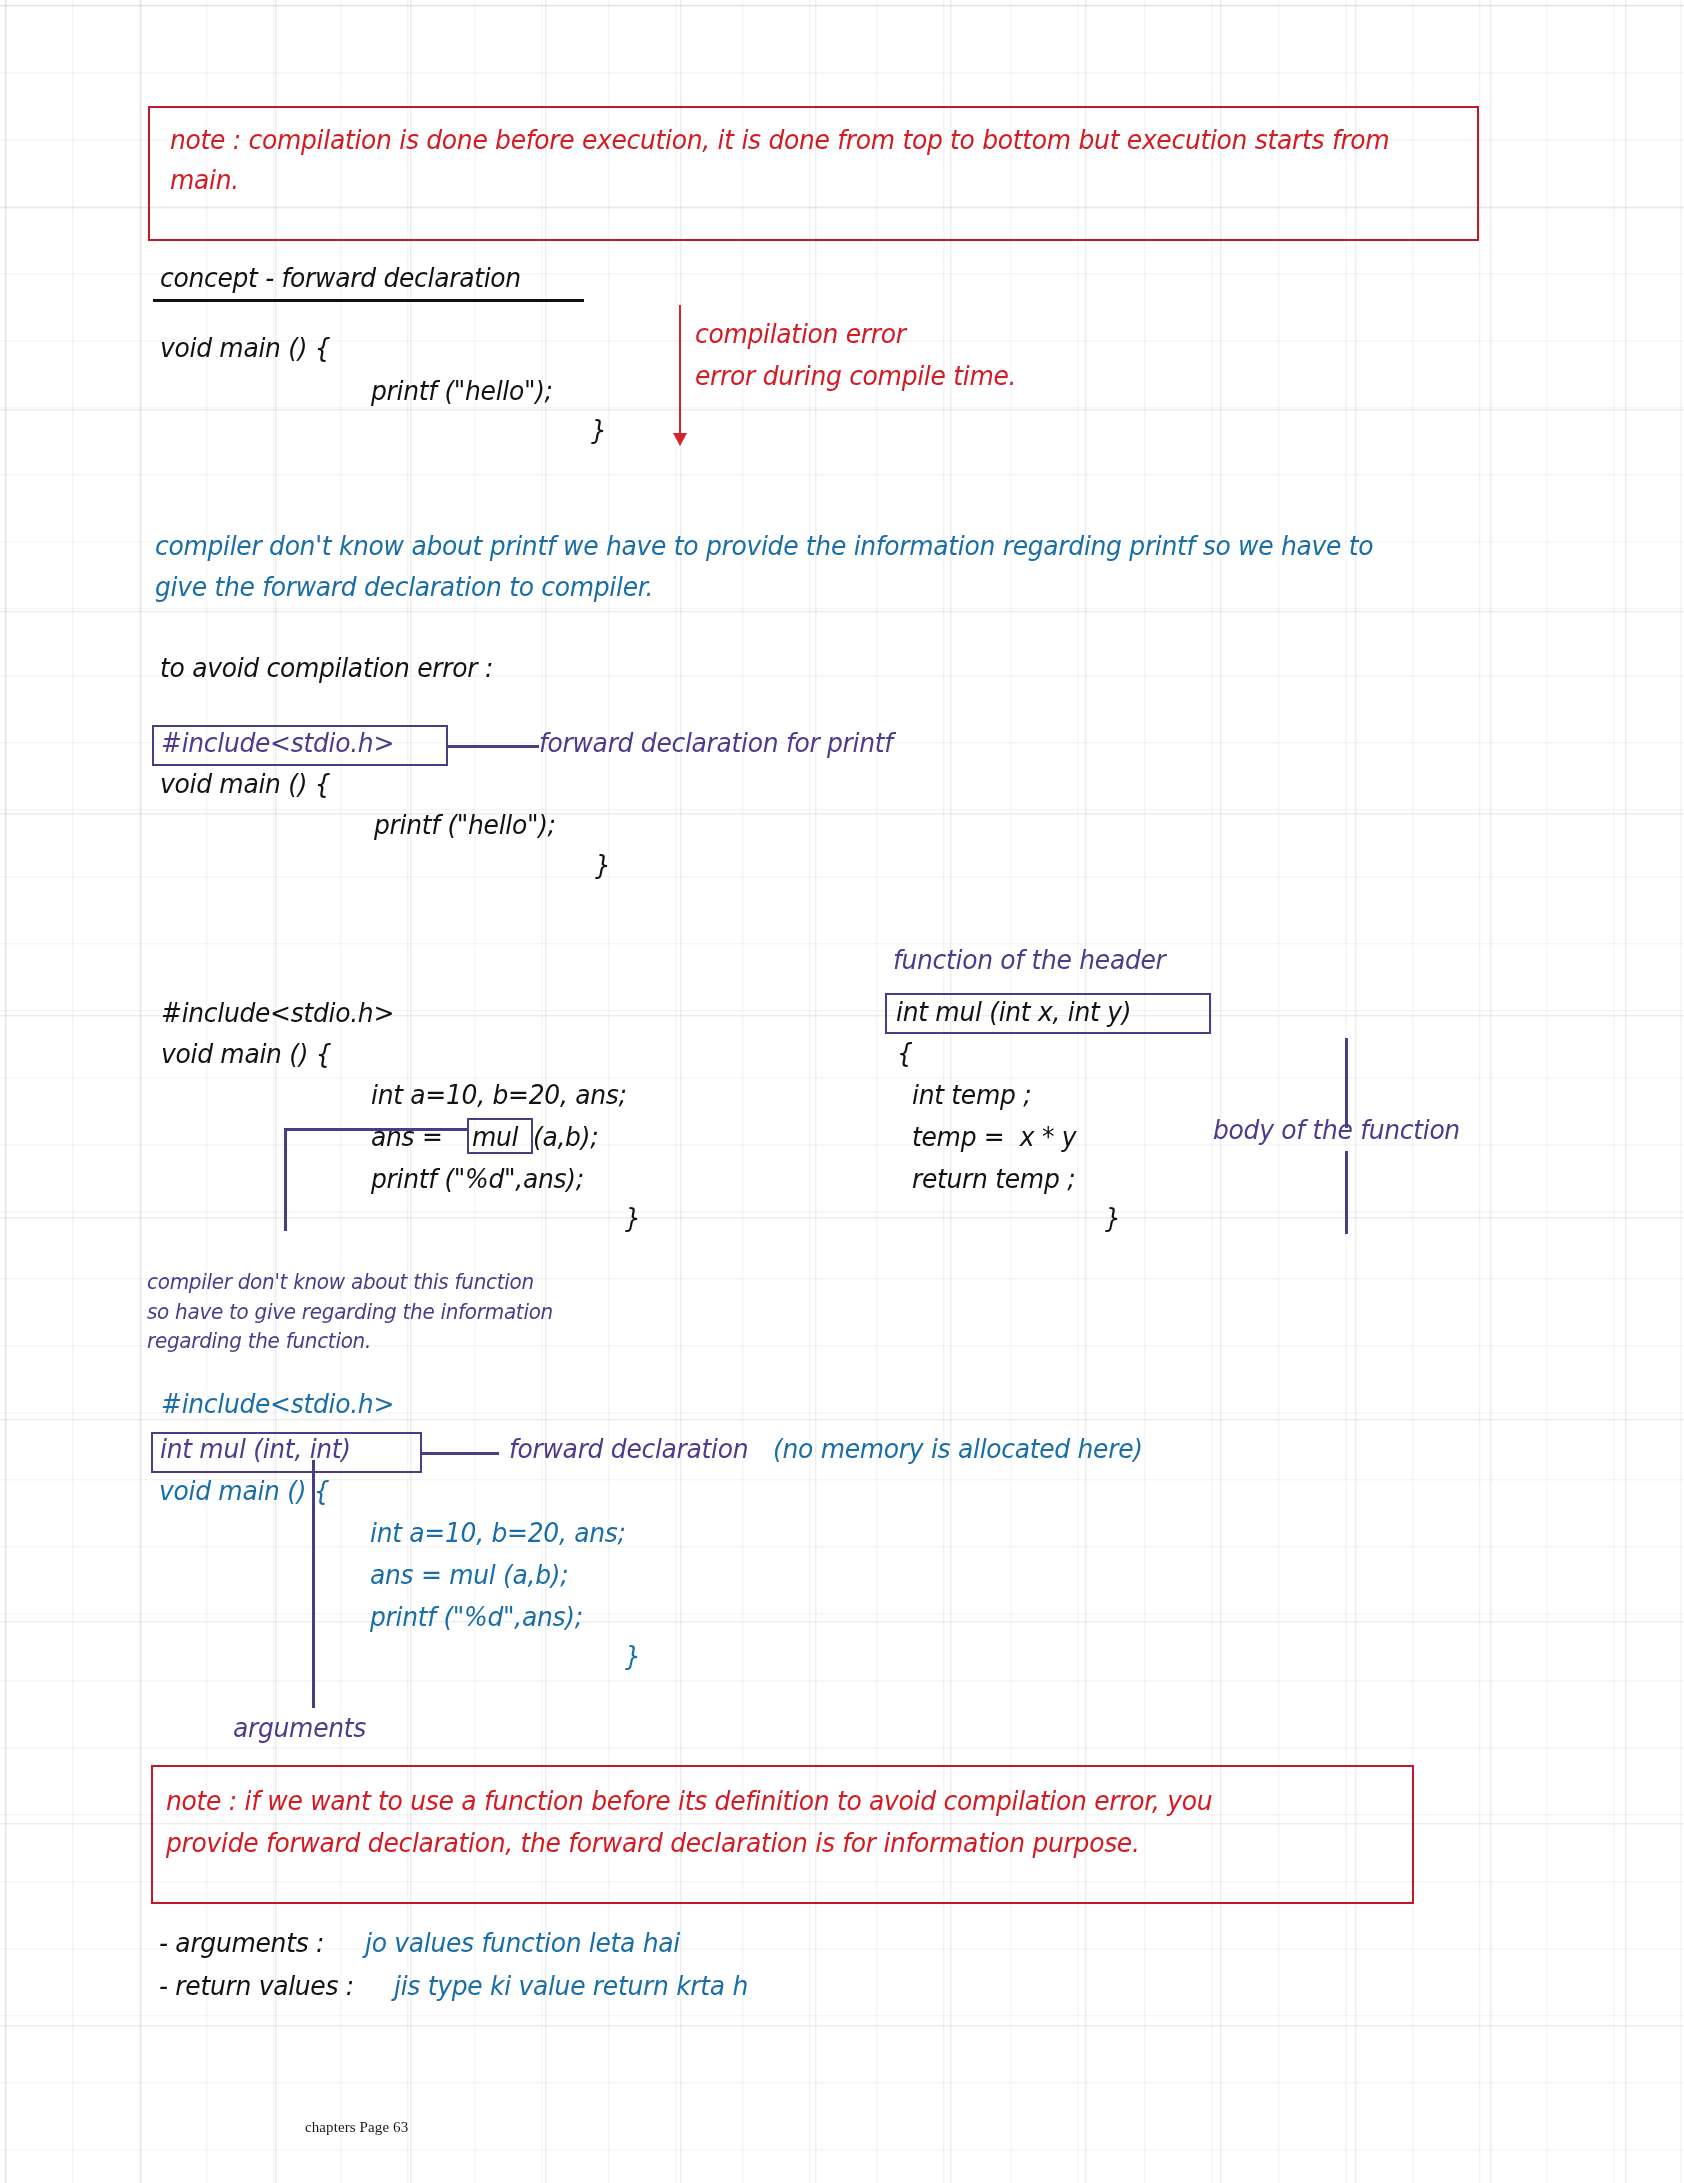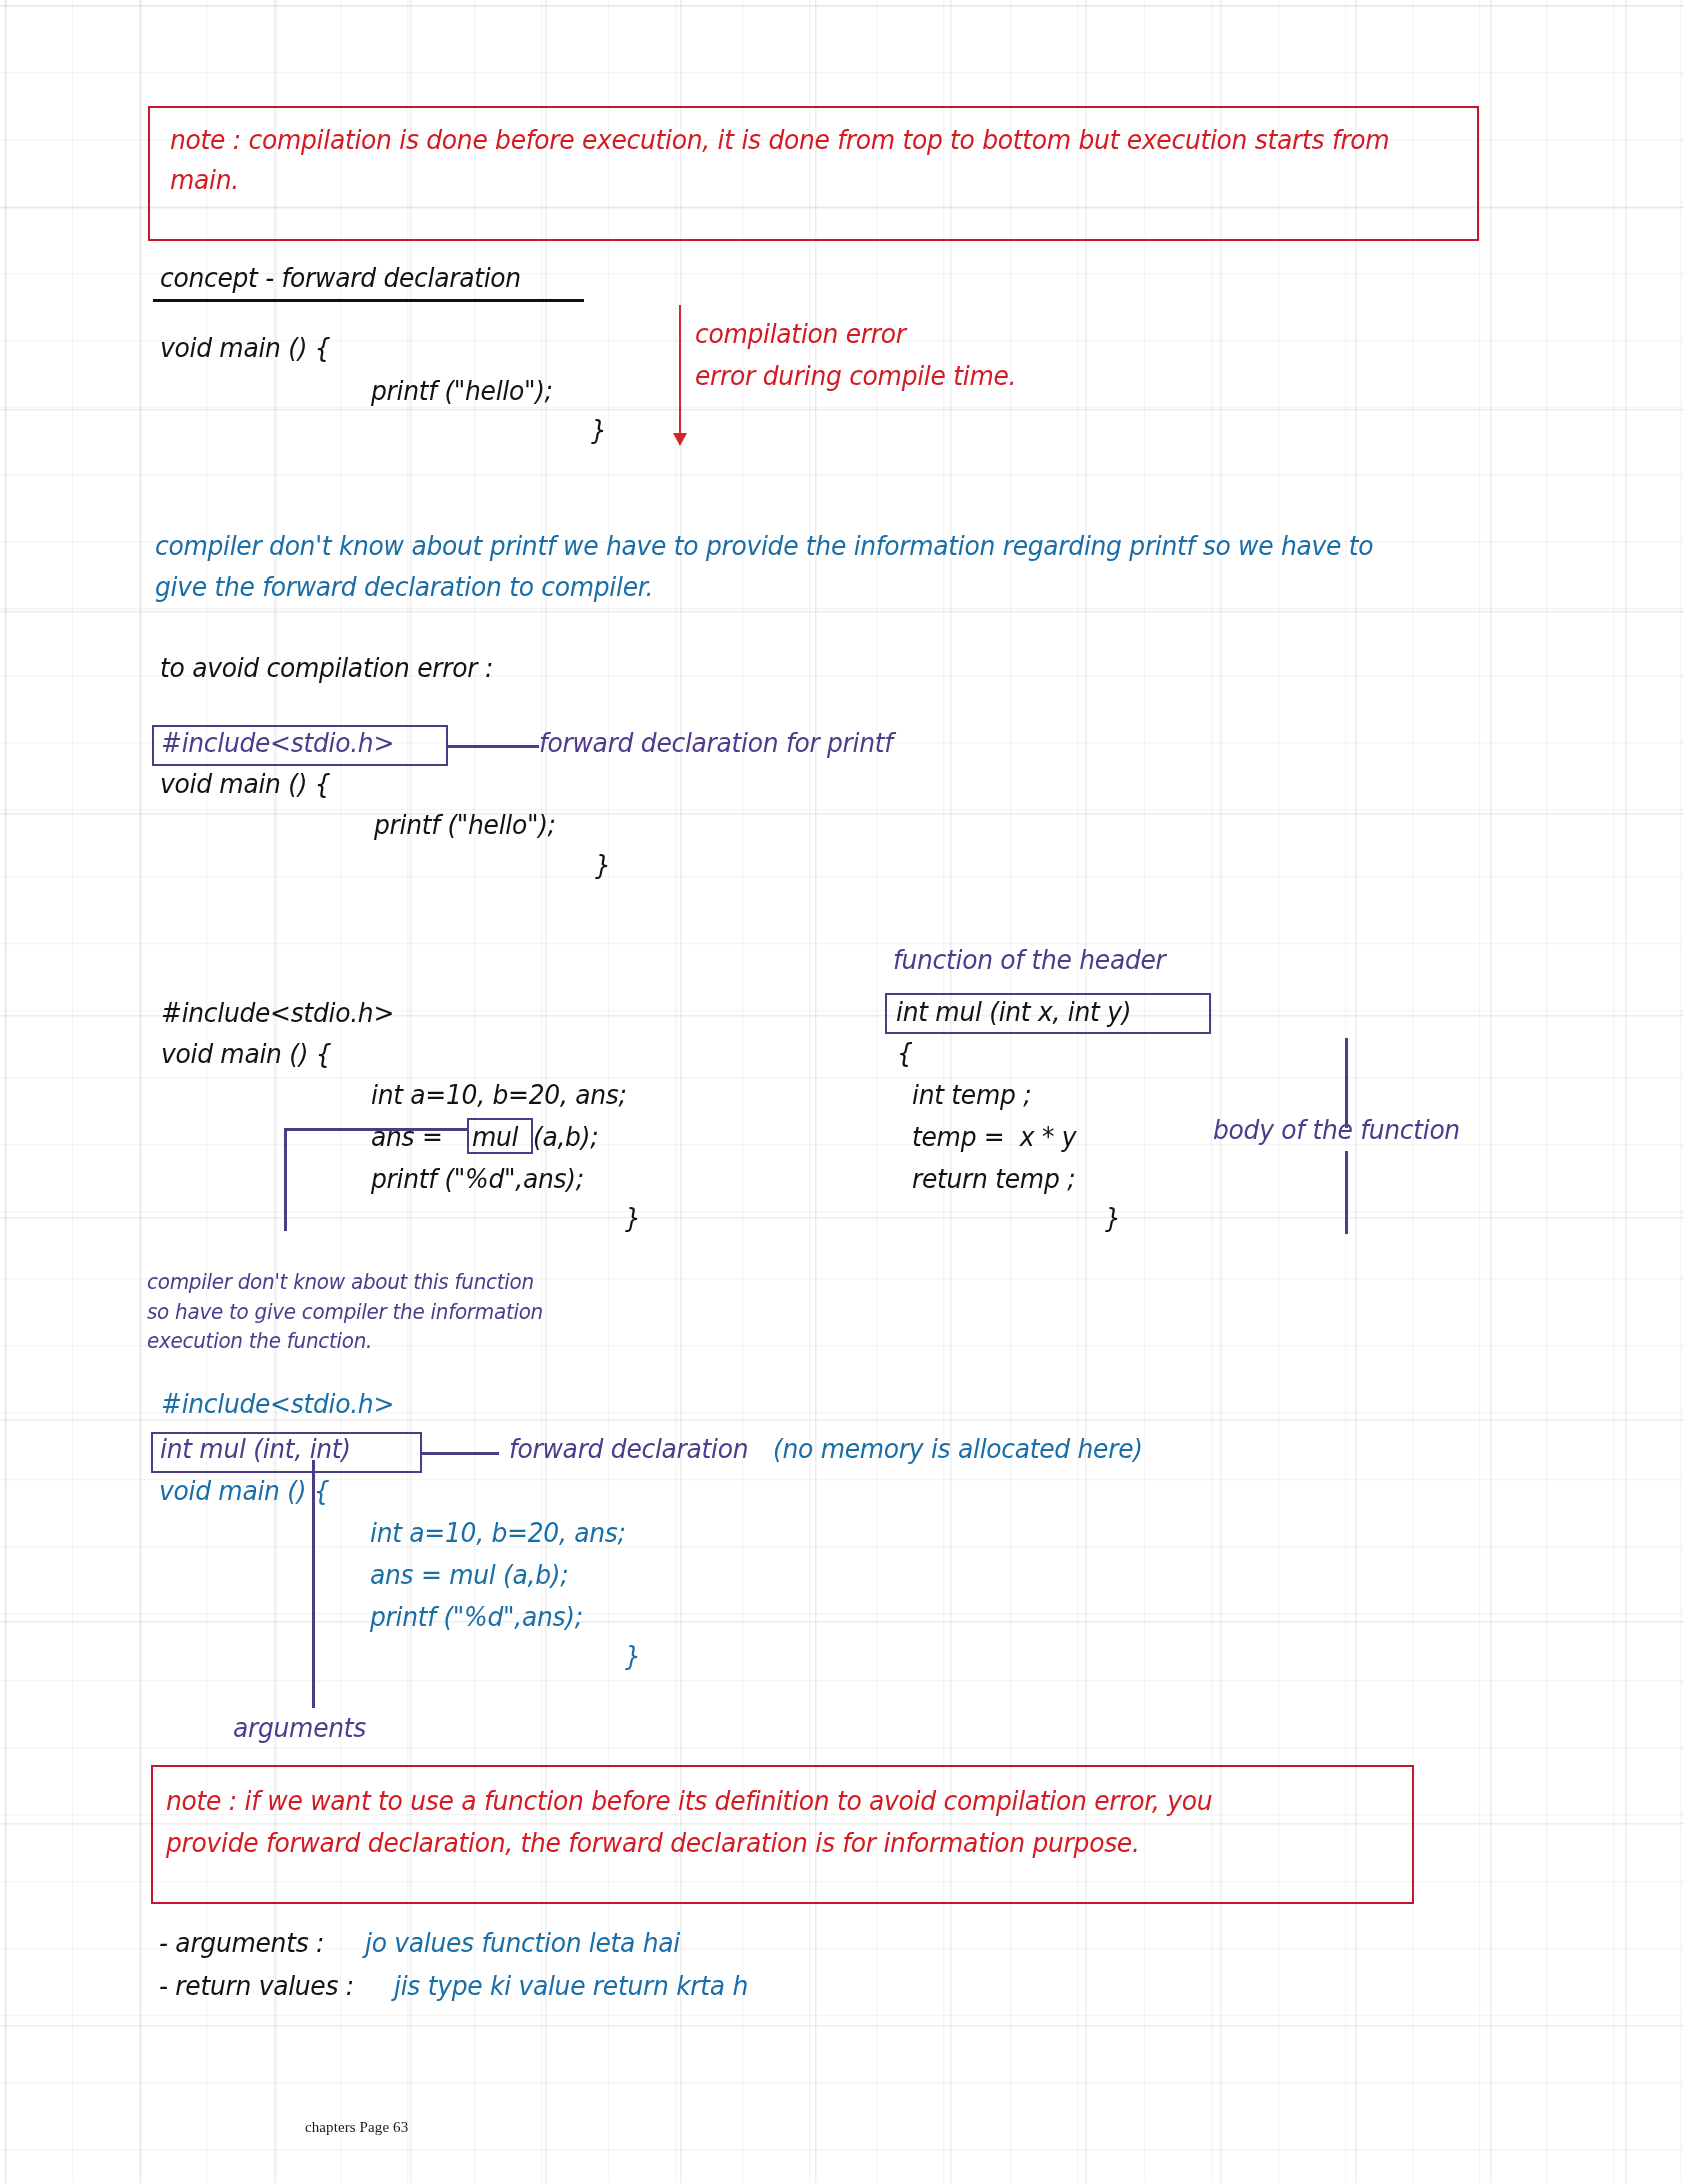--- a/index.html
+++ b/index.html
@@ -134,22 +134,22 @@
   <div class="hw black s-lg" style="left:472px; top:1123px;">mul</div>
   <div class="hw black s-lg" style="left:533px; top:1123px;">(a,b);</div>
 
   <div class="hw black s-lg" style="left:371px; top:1165px;">printf ("%d",ans);</div>
   <div class="hw black s-lg" style="left:625px; top:1204px;">}</div>
 
   <div class="line-h" style="left:284px; top:1128px; width:185px;"></div>
   <div class="line-v" style="left:284px; top:1128px; height:103px;"></div>
 
   <div class="hw purple s-sm" style="left:147px; top:1242px;">compiler don't know about this function</div>
-  <div class="hw purple s-sm" style="left:147px; top:1272px;">so have to give compiler the information</div>
-  <div class="hw purple s-sm" style="left:147px; top:1301px;">execution the function.</div>
+  <div class="hw purple s-sm" style="left:147px; top:1272px;">so have to give regarding the information</div>
+  <div class="hw purple s-sm" style="left:147px; top:1301px;">regarding the function.</div>
 
   <div class="hw purple s-lg" style="left:893px; top:946px;">function of the header</div>
   <div class="box-purple" style="left:885px; top:993px; width:326px; height:41px;"></div>
   <div class="hw black s-lg" style="left:896px; top:998px;">int mul (int x, int y)</div>
   <div class="hw black s-lg" style="left:897px; top:1039px;">{</div>
   <div class="hw black s-lg" style="left:912px; top:1081px;">int temp ;</div>
   <div class="hw black s-lg" style="left:912px; top:1123px;">temp =  x * y</div>
   <div class="hw black s-lg" style="left:912px; top:1165px;">return temp ;</div>
   <div class="hw black s-lg" style="left:1105px; top:1204px;">}</div>
 

